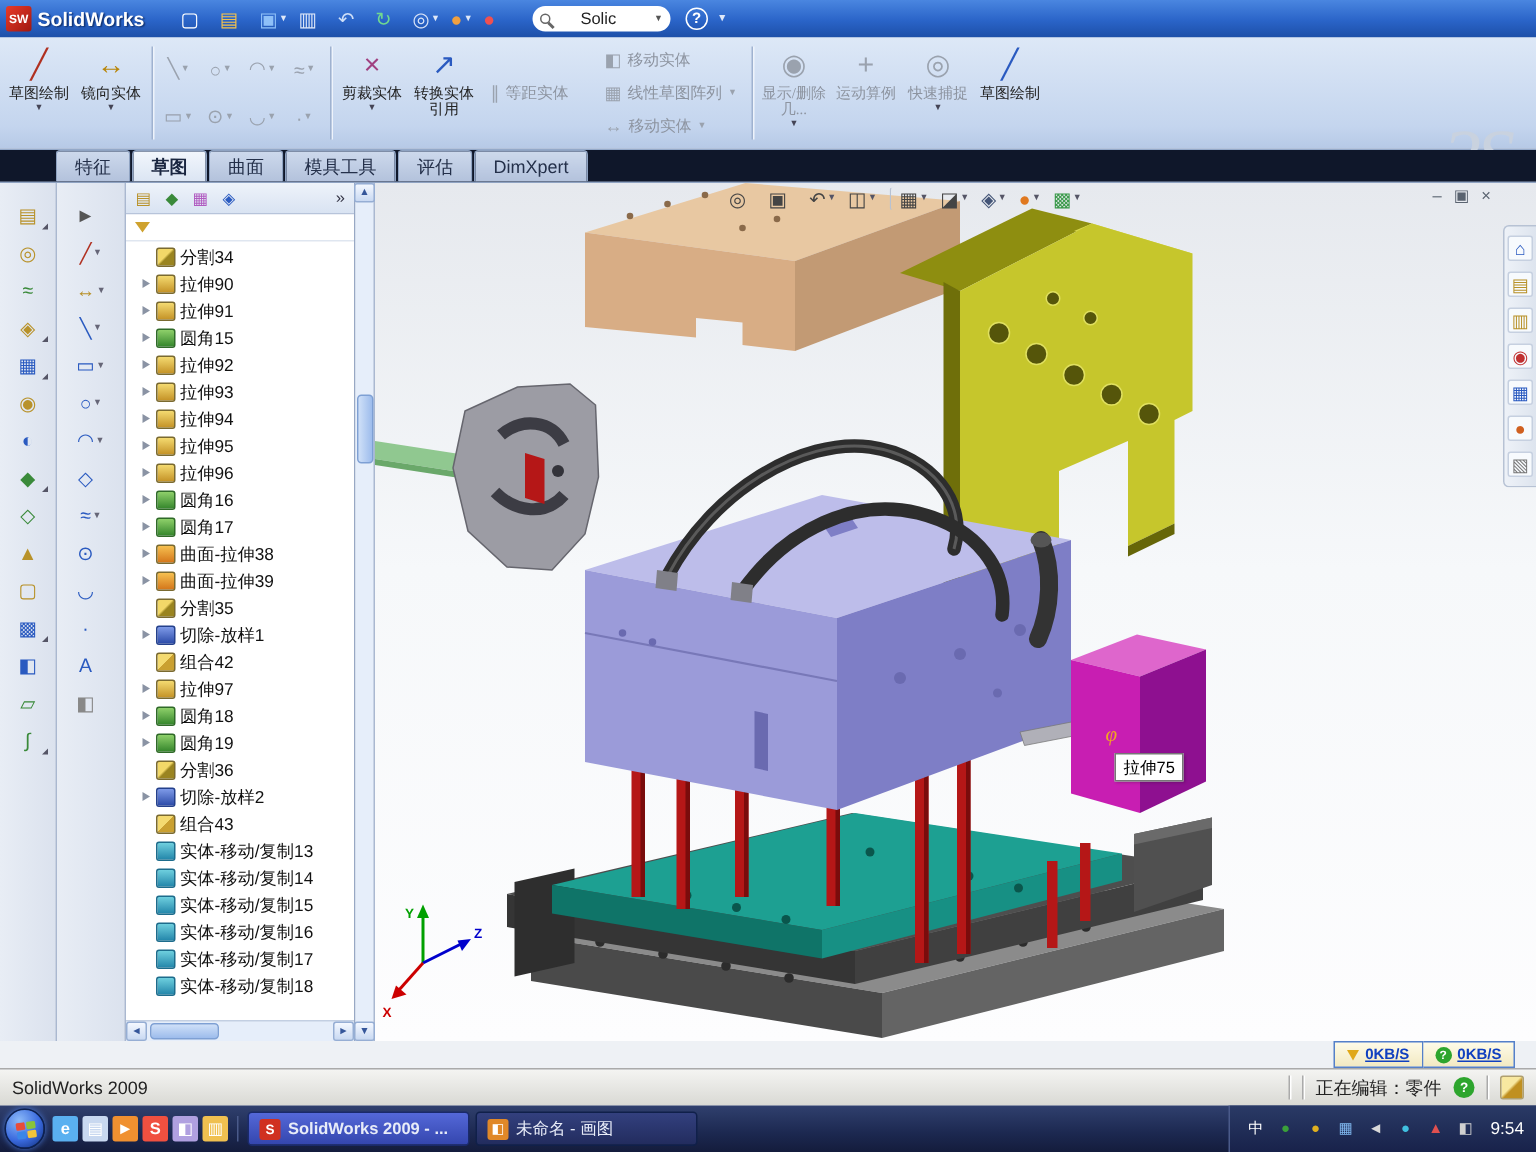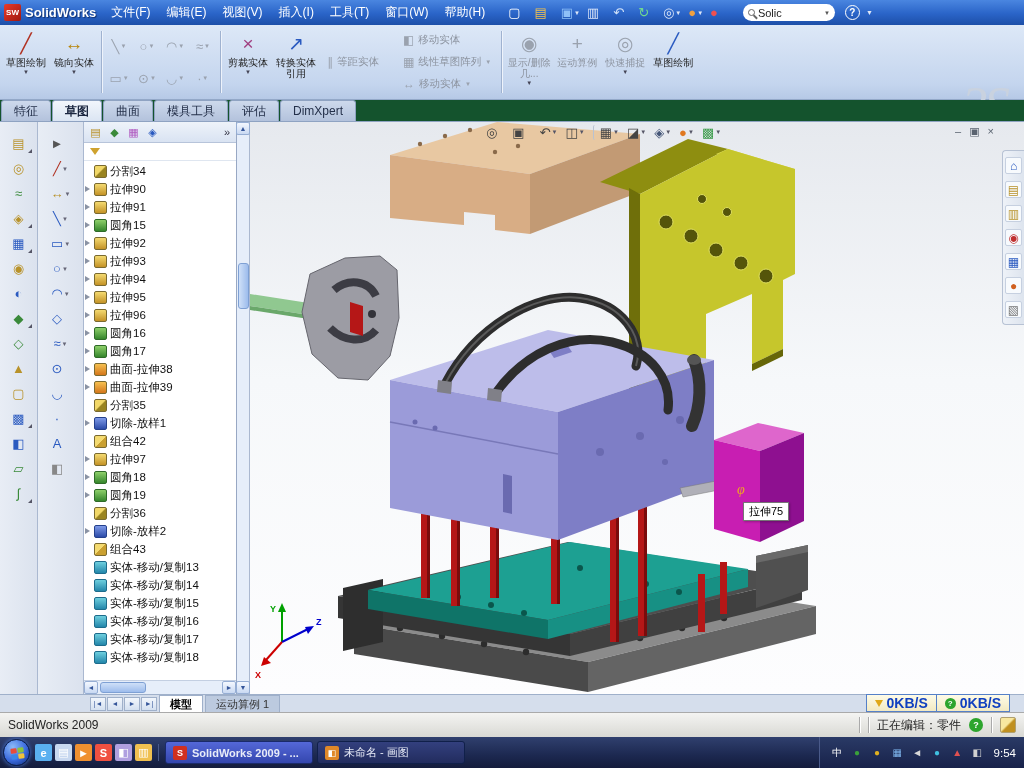--- a/index.html
+++ b/index.html
@@ -15,57 +15,57 @@
   .logo-badge{width:17px;height:17px;background:linear-gradient(135deg,#e83a2a,#a01810);color:#fff;
     font-size:8px;font-weight:bold;display:flex;align-items:center;justify-content:center;border-radius:2px;}
   .logo-text{font-weight:bold;font-size:13px;text-shadow:1px 1px 1px #10306e;}
   .menus{display:flex;gap:2px;}
   .menu-item{padding:3px 7px;font-size:12px;cursor:default;}
   .qicons{display:flex;align-items:center;gap:3px;margin-left:14px;}
   .qicon{display:flex;align-items:center;height:20px;padding:0 2px;border-radius:2px;}
   .qicon .g{font-size:13px;line-height:1;}
   .qicon .dn{font-size:6px;color:#dfe8f8;margin-left:1px;}
   .search-box{margin-left:16px;width:92px;height:17px;background:#fff;border-radius:9px;
-    display:flex;align-items:center;padding:0 5px;gap:3px;color:#333;}
+    display:flex;align-items:center;padding:0 5px;gap:20px;color:#333;}
   .mag{width:7px;height:7px;border:1.5px solid #666;border-radius:50%;position:relative;flex:none;}
   .mag::after{content:"";position:absolute;width:5px;height:1.5px;background:#666;transform:rotate(45deg);right:-4px;bottom:-2px;}
   .search-val{font-size:11px;color:#222;flex:1;}
   .search-dn{font-size:6px;color:#555;}
   .tb-help{margin-left:10px;width:15px;height:15px;border:1px solid #fff;border-radius:50%;
     font-size:10px;font-weight:bold;display:flex;align-items:center;justify-content:center;}
   .tb-exp{margin-left:6px;font-size:7px;color:#dfe8f8;}
 
   
   .cmdbar{position:absolute;left:0;top:25px;width:1024px;height:75px;
     background:linear-gradient(180deg,#dde8f7 0%,#c4d5ee 80%,#b6c9e6 100%);
     border-bottom:1px solid #93a8c8;display:flex;align-items:stretch;padding:2px 0 2px 2px;}
   .cmdgroup{display:flex;align-items:stretch;}
   .bigbtn{width:48px;margin:1px 0;display:flex;flex-direction:column;align-items:center;justify-content:flex-start;
     border:1px solid transparent;border-radius:3px;padding-top:4px;cursor:default;}
   .bicon{font-size:19px;line-height:22px;height:22px;}
   .blabel{font-size:10px;line-height:11px;text-align:center;color:#222;margin-top:2px;width:46px;word-break:break-all;}
   .barrow{font-size:6px;color:#445;margin-top:1px;}
-  .bigbtn.dis .blabel{color:#8d94a0;}
+  .bigbtn.dis .blabel{color:#8d94a0;font-family:Liberation Serif, serif;}
   .bigbtn.dis .bicon{color:#9aa2ae !important;}
   .vsep{width:1px;background:#9fb2d0;margin:4px 3px;box-shadow:1px 0 0 #eef3fb;}
   .sketchgrid{display:grid;grid-template-columns:repeat(4,28px);grid-template-rows:32px 32px;align-content:center;}
   .mini{display:flex;align-items:center;justify-content:center;gap:1px;border:1px solid transparent;border-radius:2px;}
   .mini .g{font-size:13px;color:#9aa2ae;}
   .mini .dn{font-size:6px;color:#9aa2ae;}
   .stackcol{display:flex;flex-direction:column;justify-content:center;gap:2px;padding:0 3px;}
   .stackbtn{display:flex;align-items:center;gap:4px;height:20px;padding:0 3px;border:1px solid transparent;border-radius:2px;}
   .stackbtn .g{font-size:12px;color:#9aa2ae;}
   .stackbtn .lb{font-size:10.5px;color:#8d94a0;white-space:nowrap;}
   .stackbtn .dn{font-size:6px;color:#9aa2ae;}
   .watermark{position:absolute;right:18px;top:22px;font-family:"Liberation Serif","DejaVu Serif",serif;
     font-style:italic;font-size:52px;color:#c9d2df;letter-spacing:-4px;line-height:70px;margin-top:24px;}
 
   
-  .tabrow{position:absolute;left:0;top:100px;width:1024px;height:22px;background:#14532d;
-    border-bottom:1px solid #8fa3c2;display:flex;align-items:flex-end;}
+  .tabrow{position:absolute;left:0;top:100px;width:1024px;height:22px;background:#0f172a;
+    border-bottom:1px solid #8fa3c2;display:flex;align-items:flex-end;padding-left:36px;}
   .cmtab{height:21px;padding:0 12px;display:flex;align-items:center;font-size:12px;color:#24304a;
     background:linear-gradient(180deg,#cdd9ec,#b3c2dc);border:1px solid #8fa3c2;border-bottom:none;
     border-radius:3px 3px 0 0;margin-left:1px;cursor:default;}
   .cmtab.active{background:linear-gradient(180deg,#f2f6fc,#dbe5f3);font-weight:bold;color:#1a2640;}
 
   
   .main{position:absolute;left:0;top:122px;width:1024px;height:572px;display:flex;}
   .dock{background:linear-gradient(90deg,#e8edf5,#dbe2ee);border-right:1px solid #aab8d0;
     display:flex;flex-direction:column;align-items:center;padding-top:10px;gap:2px;}
   .dock1{width:38px;}
@@ -79,21 +79,21 @@
   
   .treepanel{width:153px;background:#fff;border-right:1px solid #98a8c4;display:flex;flex-direction:column;}
   .treehdr{height:21px;background:linear-gradient(180deg,#eef3fa,#d9e3f2);border-bottom:1px solid #b7c4da;
     display:flex;align-items:center;padding:0 3px;gap:3px;}
   .thicon{width:17px;height:16px;display:flex;align-items:center;justify-content:center;font-size:11px;
     border:1px solid transparent;border-radius:2px;}
   .chev{margin-left:auto;font-size:11px;color:#334;padding:0 3px;}
   .filterrow{height:18px;border-bottom:1px solid #dfe6f0;display:flex;align-items:center;padding:0 6px;gap:5px;background:#fff;}
   .funnel{width:0;height:0;border-left:5px solid transparent;border-right:5px solid transparent;border-top:7px solid #cfa22e;}
   .tree{flex:1;overflow:hidden;padding-top:1px;}
-  .trow{height:18px;display:flex;align-items:center;padding-left:0;gap:3px;white-space:nowrap;cursor:default;}
+  .trow{height:18px;display:flex;align-items:center;padding-left:10px;gap:3px;white-space:nowrap;cursor:default;}
   .tri{width:7px;height:7px;flex:none;position:relative;}
   .tri::after{content:"";position:absolute;left:1px;top:0;width:0;height:0;
     border-top:3.5px solid transparent;border-bottom:3.5px solid transparent;border-left:5px solid #8a93a4;}
   .ti{width:13px;height:13px;flex:none;border-radius:2px;border:1px solid #7a6a30;}
   .ti.split{background:linear-gradient(135deg,#f2d868 45%,#9a8420 55%);}
   .ti.extrude{background:linear-gradient(180deg,#f4da70,#c49226);}
   .ti.fillet{background:linear-gradient(180deg,#8ed06a,#35862c);border-color:#2f6a28;}
   .ti.surface{background:linear-gradient(180deg,#f6c050,#d4761a);}
   .ti.loftcut{background:linear-gradient(180deg,#7e9ae8,#2c4ba8);border-color:#24408c;}
   .ti.combine{background:linear-gradient(135deg,#f4da70 50%,#caa030 50%);}
@@ -132,21 +132,21 @@
   .navbtns{display:flex;gap:1px;margin-left:90px;}
   .navbtn{min-width:16px;height:14px;background:linear-gradient(180deg,#f2f6fc,#d4e0f0);border:1px solid #9fb0ca;
     font-size:7px;color:#35569a;display:flex;align-items:center;justify-content:center;padding:0 2px;}
   .doctab{height:17px;padding:0 10px;font-size:11px;display:flex;align-items:center;border:1px solid #9fb0ca;
     border-bottom:none;background:#bccadf;color:#333;margin-left:2px;}
   .doctab.active{background:#ffffff;font-weight:bold;color:#000;}
   .netmon{position:absolute;right:14px;top:694px;height:18px;display:flex;z-index:7;}
   .netcell{display:flex;align-items:center;gap:4px;padding:0 8px;border:1px solid #5580c8;
     background:linear-gradient(180deg,#fefbe8,#f2e9c2);}
   .netcell+.netcell{border-left:none;}
-  .netval{font-size:14px;font-weight:bold;color:#1040c0;}
+  .netval{font-size:10px;font-weight:bold;color:#1040c0;text-decoration:underline;}
   .netdown{width:0;height:0;border-left:4px solid transparent;border-right:4px solid transparent;border-top:7px solid #e0a818;}
   .nethelp{width:11px;height:11px;border-radius:50%;background:#2da52d;color:#fff;font-size:8px;font-weight:bold;
     display:flex;align-items:center;justify-content:center;}
 
   
   .statusbar{position:absolute;left:0;top:712px;width:1024px;height:25px;
     background:linear-gradient(180deg,#f4f4f2,#d9d9d4);border-top:1px solid #aaa;
     display:flex;align-items:center;padding:0 8px;font-size:12px;color:#222;}
   .statusright{margin-left:auto;display:flex;align-items:center;gap:8px;}
   .sdiv{width:1px;height:16px;background:#aaa;box-shadow:1px 0 0 #fff;}
@@ -183,30 +183,20 @@
 </head>
 <body>
 
 <div class="screen">
 
   <div class="titlebar">
     <div class="logo">
       <span class="logo-badge">SW</span>
       <span class="logo-text">SolidWorks</span>
     </div>
-    <div class="menus">
-
-    <span class="menu-item">文件(F)</span>
-        <span class="menu-item">编辑(E)</span>
-        <span class="menu-item">视图(V)</span>
-        <span class="menu-item">插入(I)</span>
-        <span class="menu-item">工具(T)</span>
-        <span class="menu-item">窗口(W)</span>
-        <span class="menu-item">帮助(H)</span>
-      </div>
     <div class="qicons">
 
         <span class="qicon">
           <span class="g" style="color: rgb(255, 255, 255);">▢</span>
           <span class="dn" style="visibility: hidden;">▼</span>
         </span>
 
         <span class="qicon">
           <span class="g" style="color: rgb(242, 194, 78);">▤</span>
           <span class="dn" style="visibility: hidden;">▼</span>
@@ -1012,39 +1002,20 @@
           <line x1="32" y1="520" x2="16" y2="538" stroke-width="2" stroke="#cc0000"></line>
           <polygon points="11,544 14,535 21,541" fill="#cc0000"></polygon>
           <text x="5" y="556" fill="#cc0000">X</text>
         </g>
       </svg>
 
       <div class="tooltipbox">拉伸75</div>
     </div>
   </div>
 
-  <div class="bottomstrip">
-    <div class="navbtns">
-
-    <span class="navbtn">|◄</span>
-        <span class="navbtn">◄</span>
-        <span class="navbtn">►</span>
-        <span class="navbtn">►|</span>
-      </div>
-    <div style="display:flex;">
-
-        <div class="doctab active">
-          <span>模型</span>
-        </div>
-
-        <div class="doctab">
-          <span>运动算例 1</span>
-        </div>
-      </div>
-  </div>
 
   <div class="netmon">
     <div class="netcell">
       <span class="netdown"></span>
       <span class="netval">0KB/S</span>
     </div>
     <div class="netcell">
       <span class="nethelp">?</span>
       <span class="netval">0KB/S</span>
     </div>

